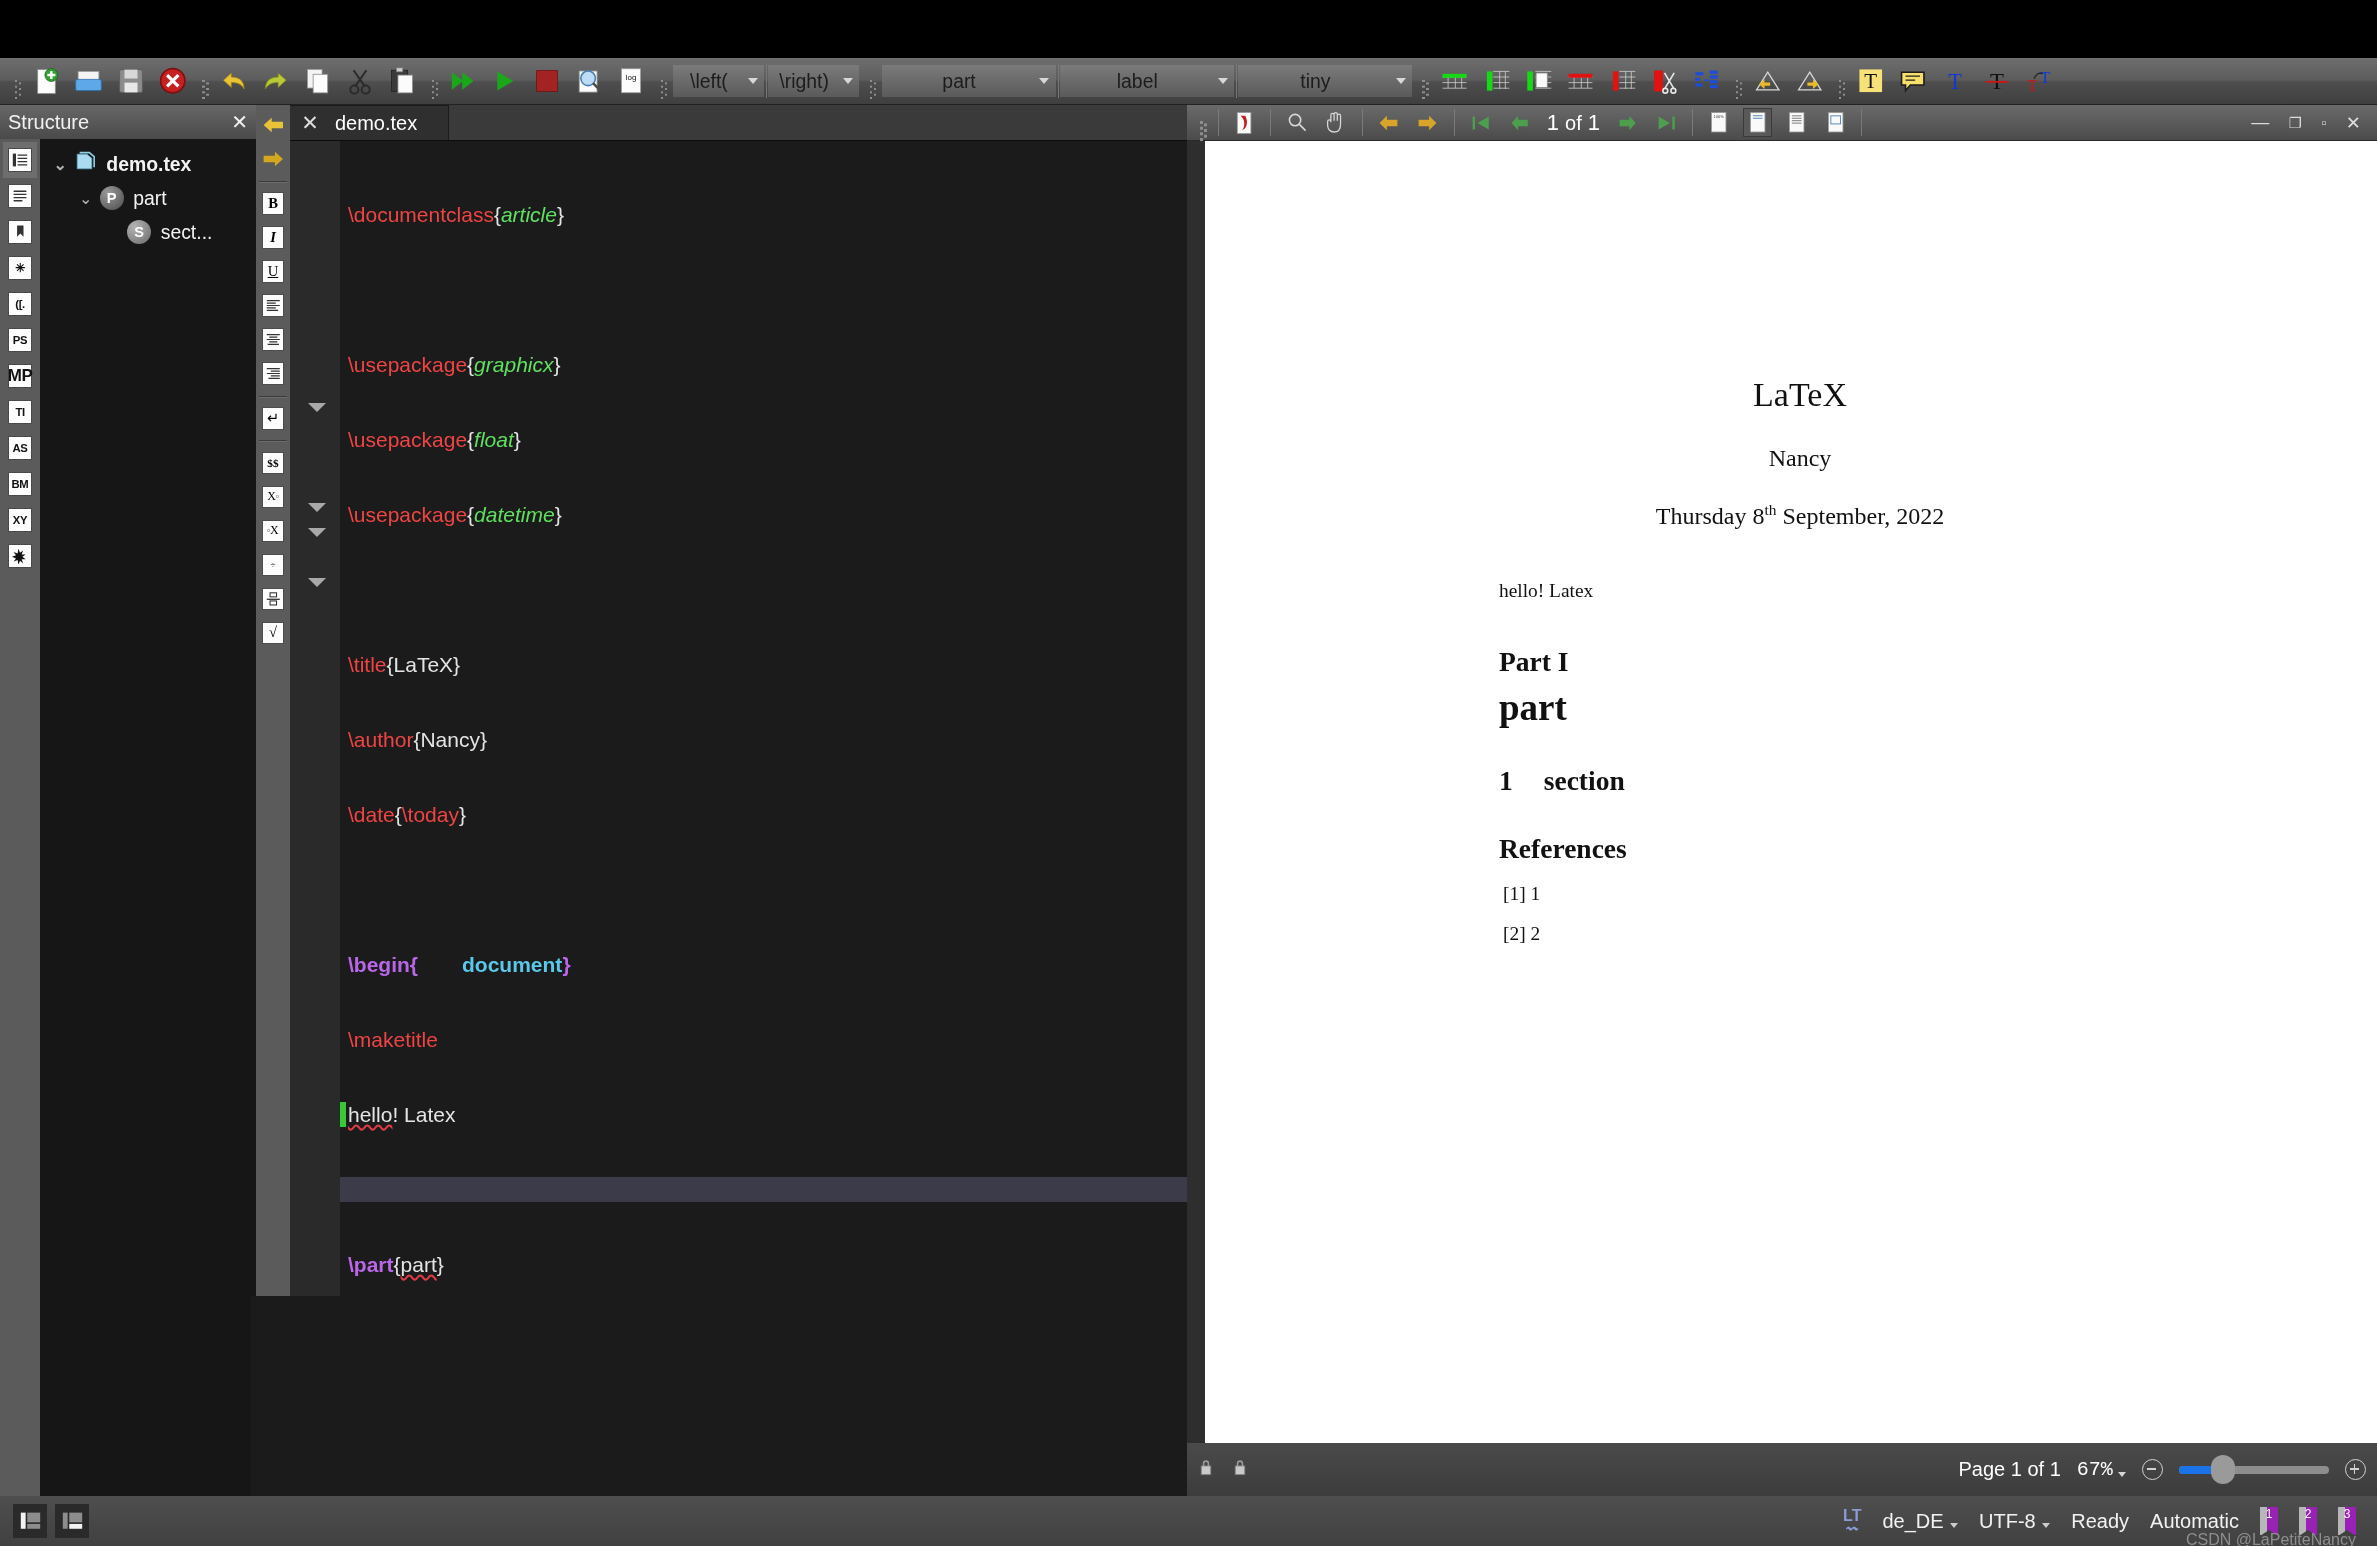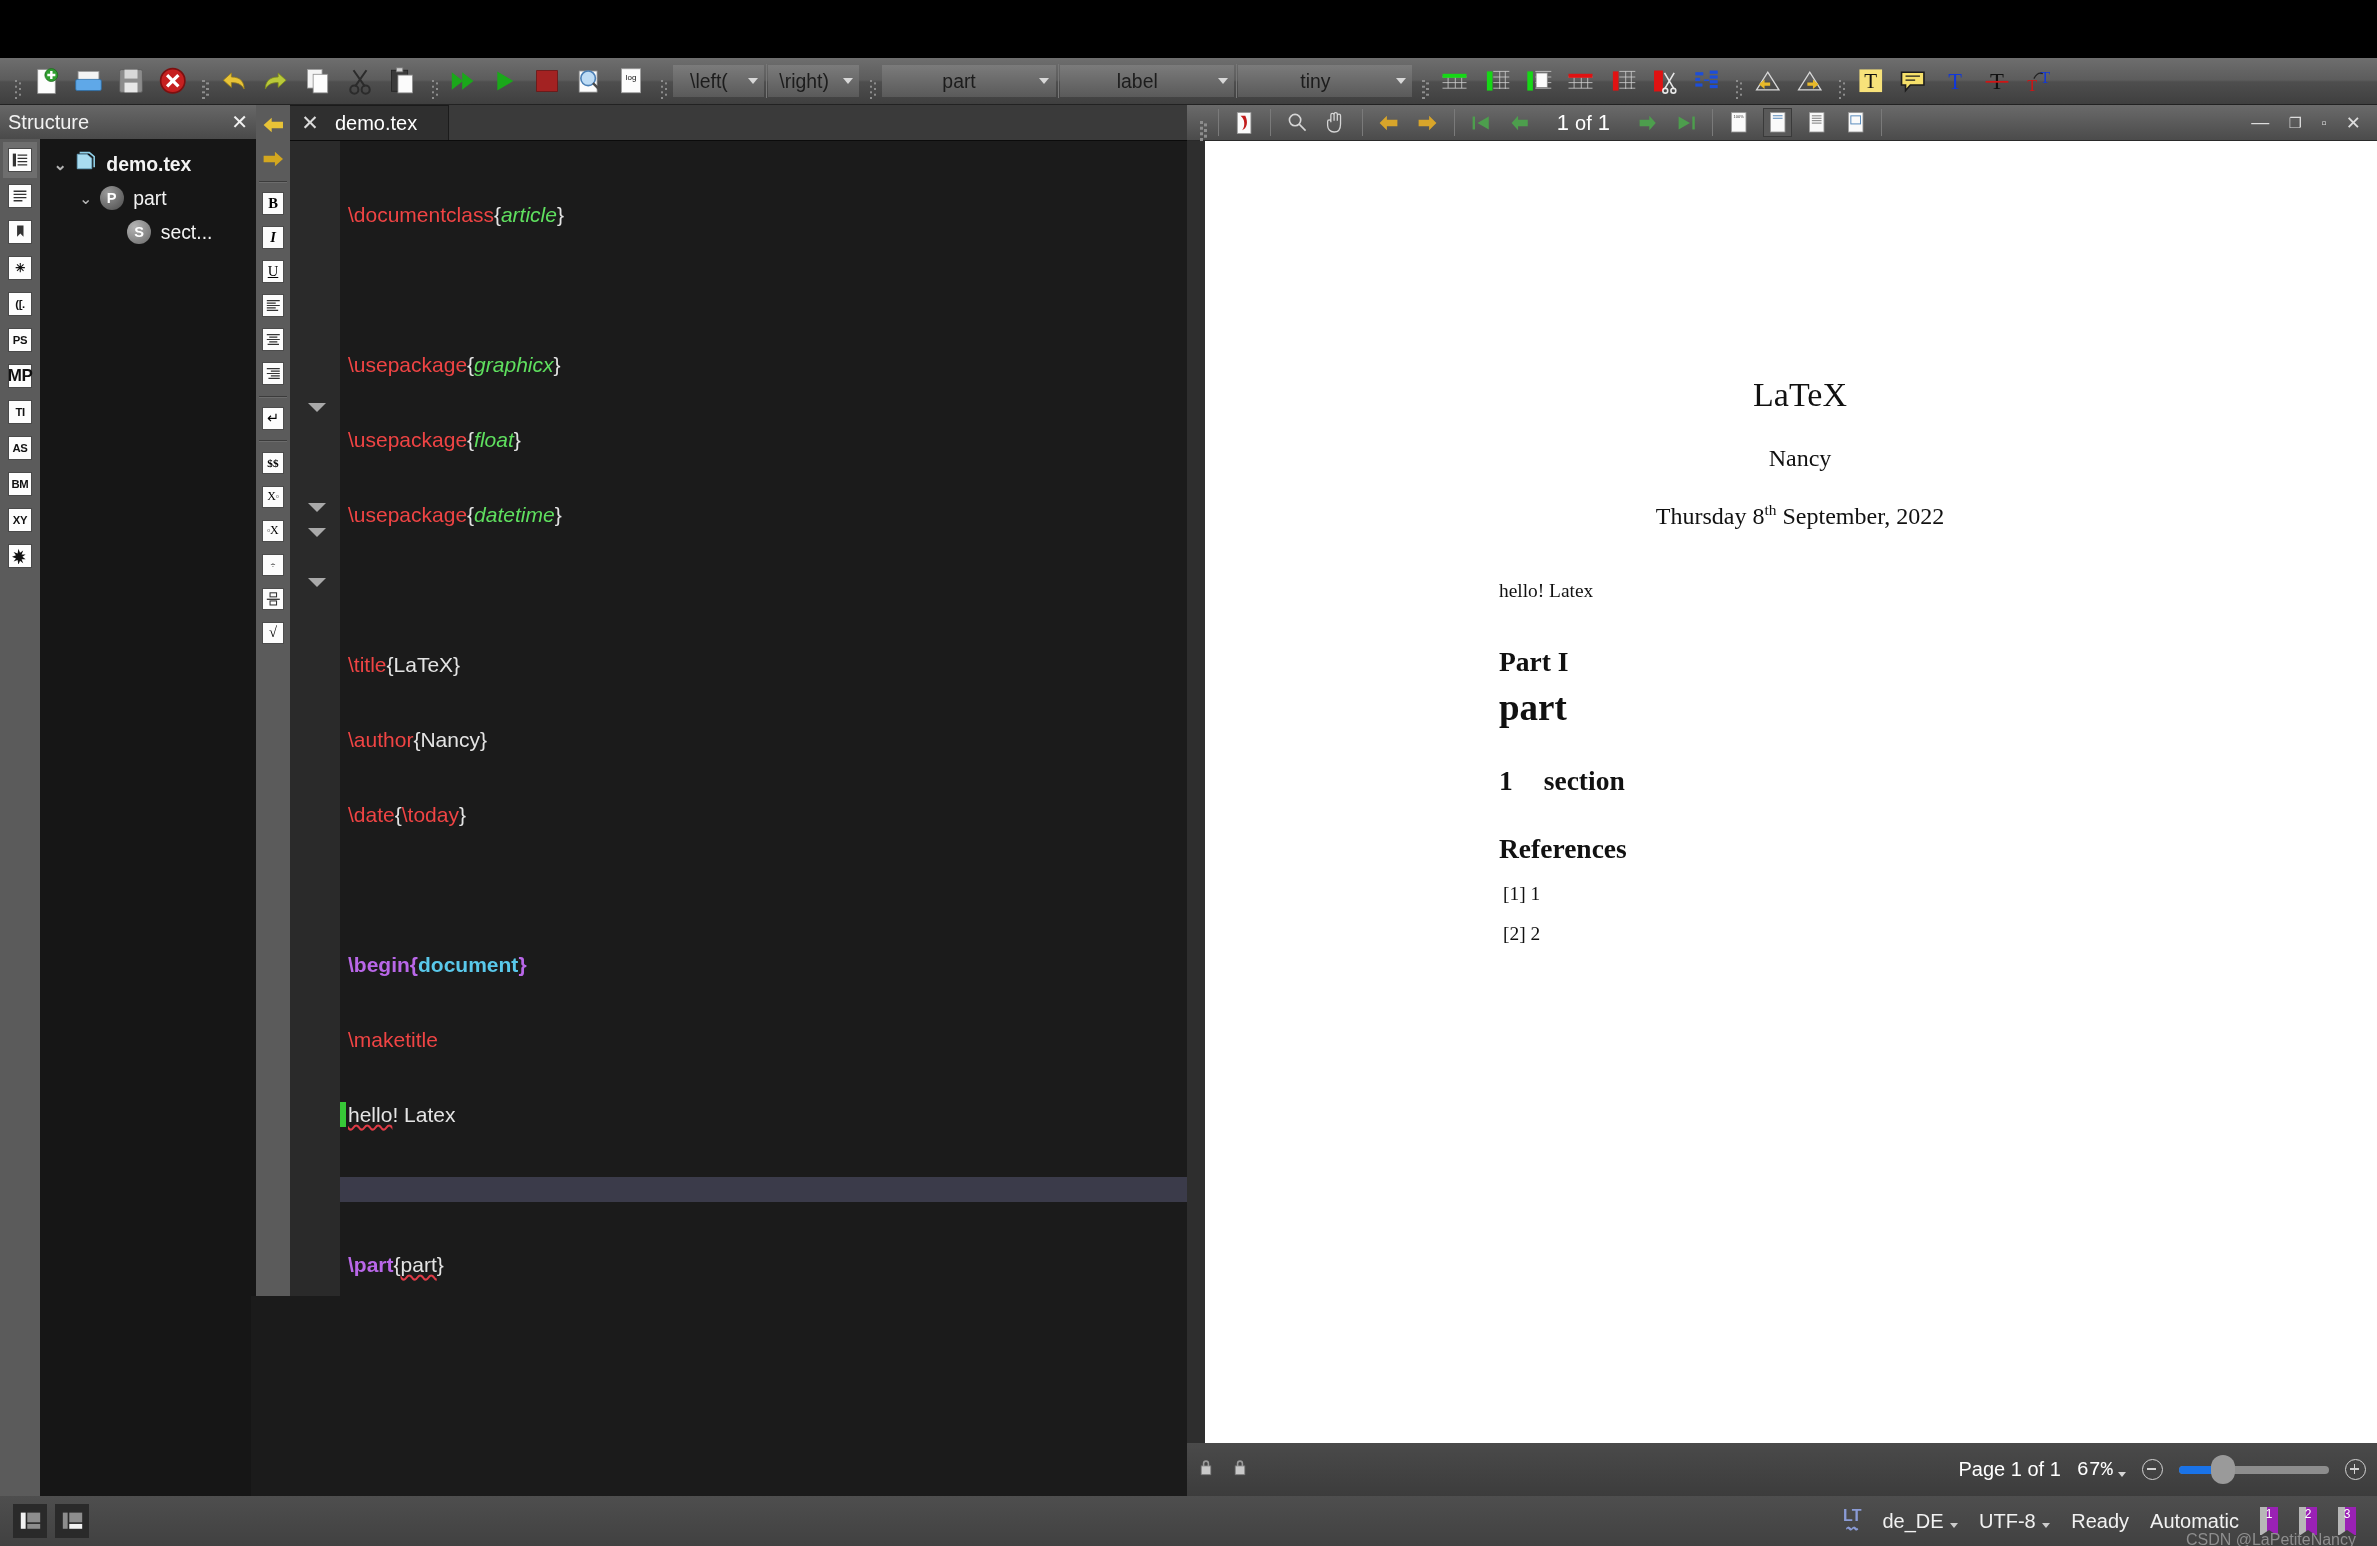--- a/index.html
+++ b/index.html
@@ -102,21 +102,21 @@
           border-left:9px solid transparent;border-right:9px solid transparent;border-top:9.7px solid #a9a9a9; }
   .code {
     flex:1; background:#1b1b1b; position:relative; padding-top:11.3px;
     font-family:"Liberation Sans", sans-serif; font-size:21px; line-height:25px; white-space:pre;
   }
   .ln { height:25px; padding-left:8px; color:#e4e4e4; }
   .ln.cur { background:#3b3b4a; }
   .kw  { color:#ef4444; }
   .kw2 { color:#b967e8; font-weight:bold; }
   .arg { color:#5fe05f;font-style:italic; }
-  .argb{ color:#59c8ea; font-weight:bold; }
+  .argb{ color:#59c8ea; font-weight:bold;margin-left:44px; }
   .br  { color:#e4e4e4; }
   .brp { color:#b967e8; font-weight:bold; }
   .sp  { text-decoration: underline wavy #e03b46; text-decoration-skip-ink:none; }
   .greenmark { position:absolute; left:0; width:5.7px; height:25px; background:#37c837; }
   .statusline {
     position:absolute; left:0; right:0; bottom:59px; height:39px; background:#2b2b2b;
     display:flex; align-items:center; color:#eaeaea; font-size:19.4px; padding-left:50px;
     border-top:0.8px solid #111;
   }
   .statusline .g { margin-right:32px; }
@@ -138,21 +138,21 @@
 
   
   .pdfpane { position:absolute; left:1187px; top:105px; width:1190px; height:1391px; background:#2e2e2e; }
   .pdftb {
     height:36px; background:linear-gradient(180deg,#6a6a6a,#4b4b4b);
     display:flex; align-items:center; padding-left:4.9px; border-bottom:0.8px solid #2a2a2a;
   }
   .pbtn { width:29px; height:29px; display:flex; align-items:center; justify-content:center; margin:0 4.9px; }
   .pbtn.sel { background:#595959; border:0.8px solid #3a3a3a; }
   .psep { width:0.8px; height:27.5px; background:#3f3f3f; border-right:0.8px solid #7a7a7a; margin:0 6.5px; }
-  .pagenum { color:#fff; font-size:22px; margin:0 18px; }
+  .pagenum { color:#fff; font-size:22px; margin:0 8px; }
   .pagenum .of { font-size:20px; }
   .pdf-right { margin-left:auto; display:flex; align-items:center; padding-right:6.5px; }
   .pdfpage {
     position:absolute; left:18px; top:36px; width:1190px; height:1302px; background:#fff;
     font-family:"Liberation Serif", serif; color:#111;
   }
   .doc-title { text-align:center; font-size:34px; margin-top:235px; }
   .doc-author{ text-align:center; font-size:24px; margin-top:31px; }
   .doc-date  { text-align:center; font-size:24px; margin-top:29px; }
   .doc-date sup { font-size:15.4px; }

